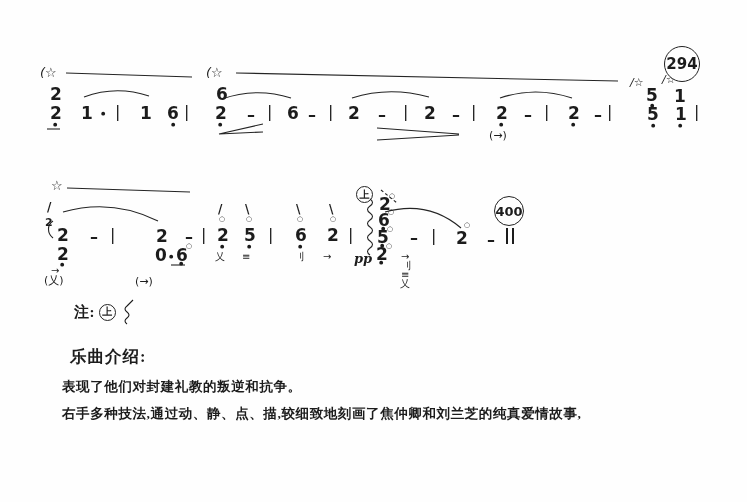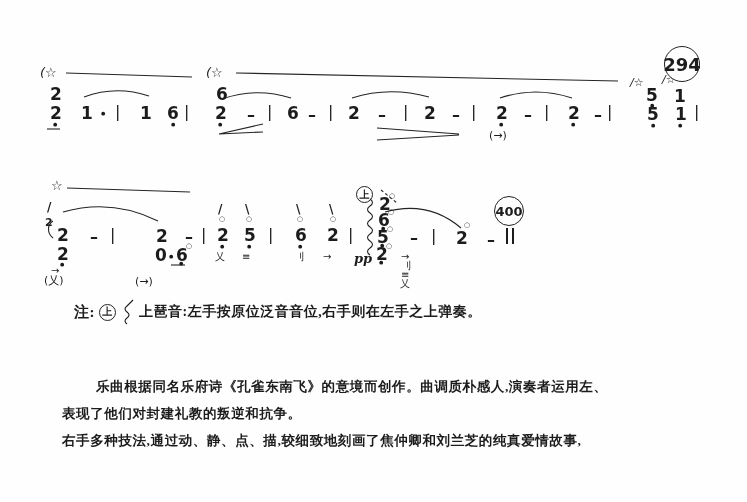--- a/index.html
+++ b/index.html
@@ -16,21 +16,21 @@
   .harm{font-size:13px;font-weight:400;font-style:italic;}
   .harmsm{font-size:11px;font-weight:400;font-style:italic;}
   .stroke{font-size:12px;font-weight:700;}
   .fing{font-size:10px;font-weight:400;}
   .anno{font-size:11px;font-weight:400;}
   .dyn{font-size:13px;font-weight:700;font-style:italic;font-family:"DejaVu Serif",serif;}
   .dbar{position:absolute;width:4px;height:16px;border-left:2px solid #1c1c1c;border-right:2px solid #1c1c1c;}
   
   .badge{position:absolute;border:1.7px solid #222;border-radius:50%;background:#fefefe;
          display:flex;align-items:center;justify-content:center;font-weight:700;}
-  #b294{left:664px;top:46px;width:34px;height:34px;font-size:18px;}
+  #b294{left:664px;top:46px;width:34px;height:34px;font-size:15px;}
   #b300{left:494px;top:196px;width:28px;height:28px;font-size:13px;}
   .shang{position:absolute;border:1.2px solid #222;border-radius:50%;width:15px;height:15px;
          display:flex;align-items:center;justify-content:center;font-size:10px;font-weight:600;
          font-family:"Liberation Serif",serif;}
   #shangScore{left:356px;top:186px;}
   
   #curves{position:absolute;left:0;top:0;pointer-events:none;}
   
   #footnote{position:absolute;left:74px;top:298px;display:flex;align-items:center;gap:4px;
             font-family:"Liberation Serif",serif;font-weight:600;font-size:14px;letter-spacing:0.5px;}
@@ -184,22 +184,21 @@
   <div class="badge" id="b294">294</div>
   <div class="badge" id="b300">400</div>
   <div class="shang" id="shangScore">上</div>
 
   <div id="footnote">
     <span class="fn-label">注:</span>
     <span class="shang">上</span>
     <svg width="15" height="28" viewBox="0 0 15 28">
       <path d="M7,8 q-4,3 0,6 q4,3 0,6 q-4,3 0,6 M7,8 L13,2" fill="none" stroke="#1c1c1c" stroke-width="1.1"></path>
     </svg>
-    <span class="fn-text">上琶音:左手按原位泛音音位,右手则在左手之上弹奏。</span>
   </div>
 
+  <div id="introHeading">乐曲介绍:</div>
   <div id="introPara">
-    <div class="iline indent">乐曲根据同名乐府诗《孔雀东南飞》的意境而创作。曲调质朴感人,演奏者运用左、</div>
     <div class="iline">表现了他们对封建礼教的叛逆和抗争。</div>
     <div class="iline">右手多种技法,通过动、静、点、描,较细致地刻画了焦仲卿和刘兰芝的纯真爱情故事,</div>
   </div>
 
 </div>
 
 </body></html>

